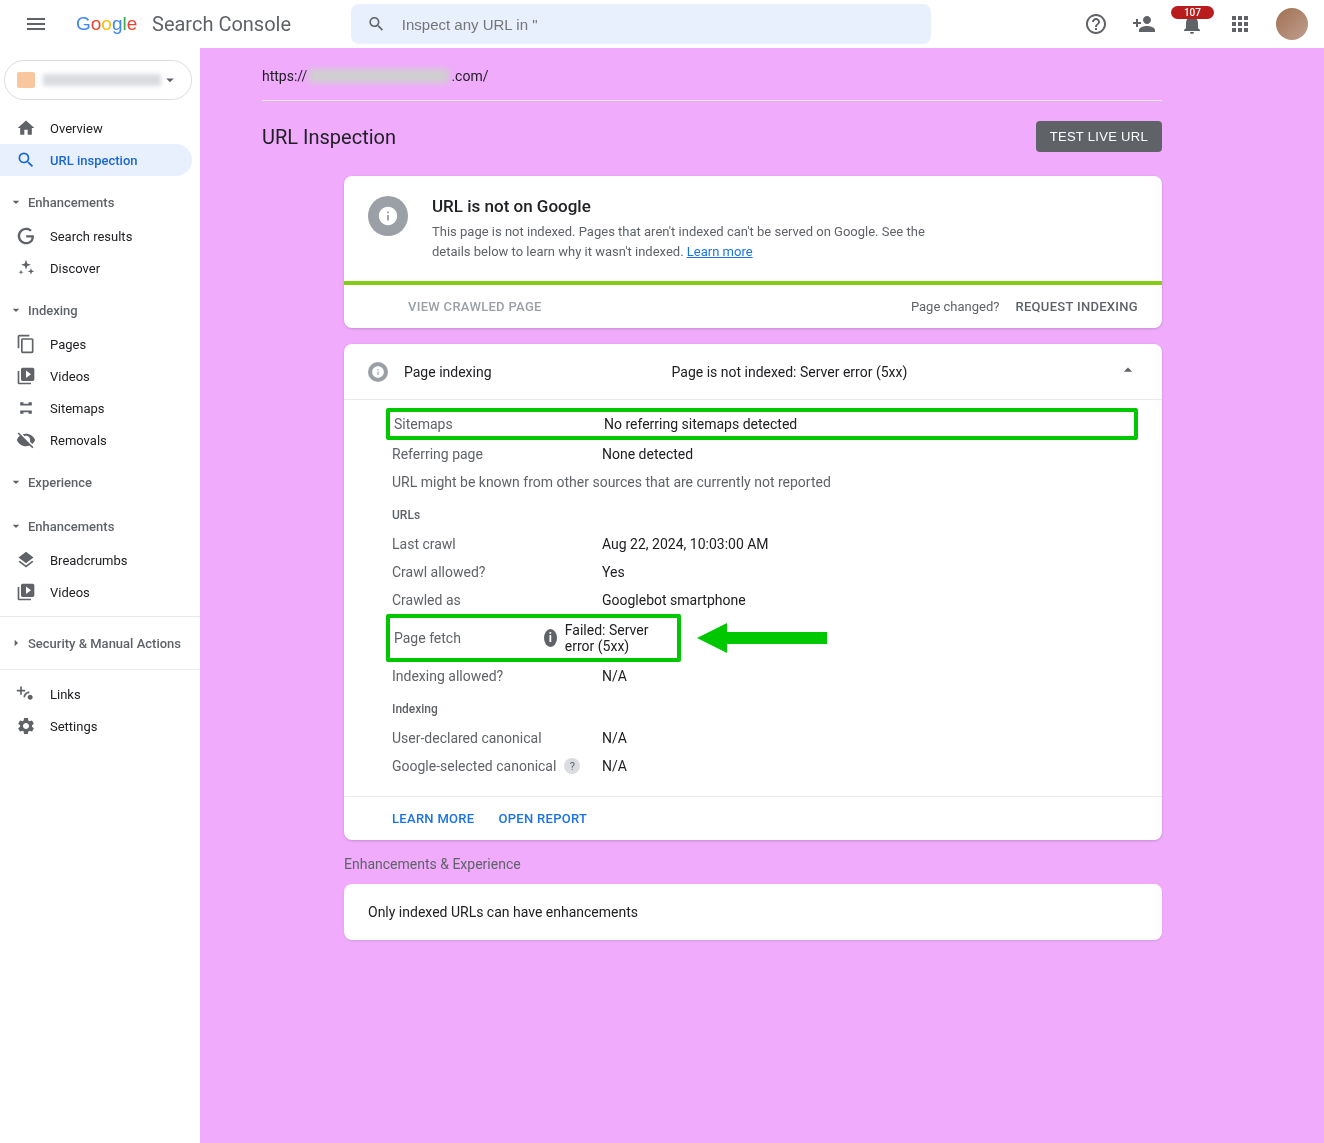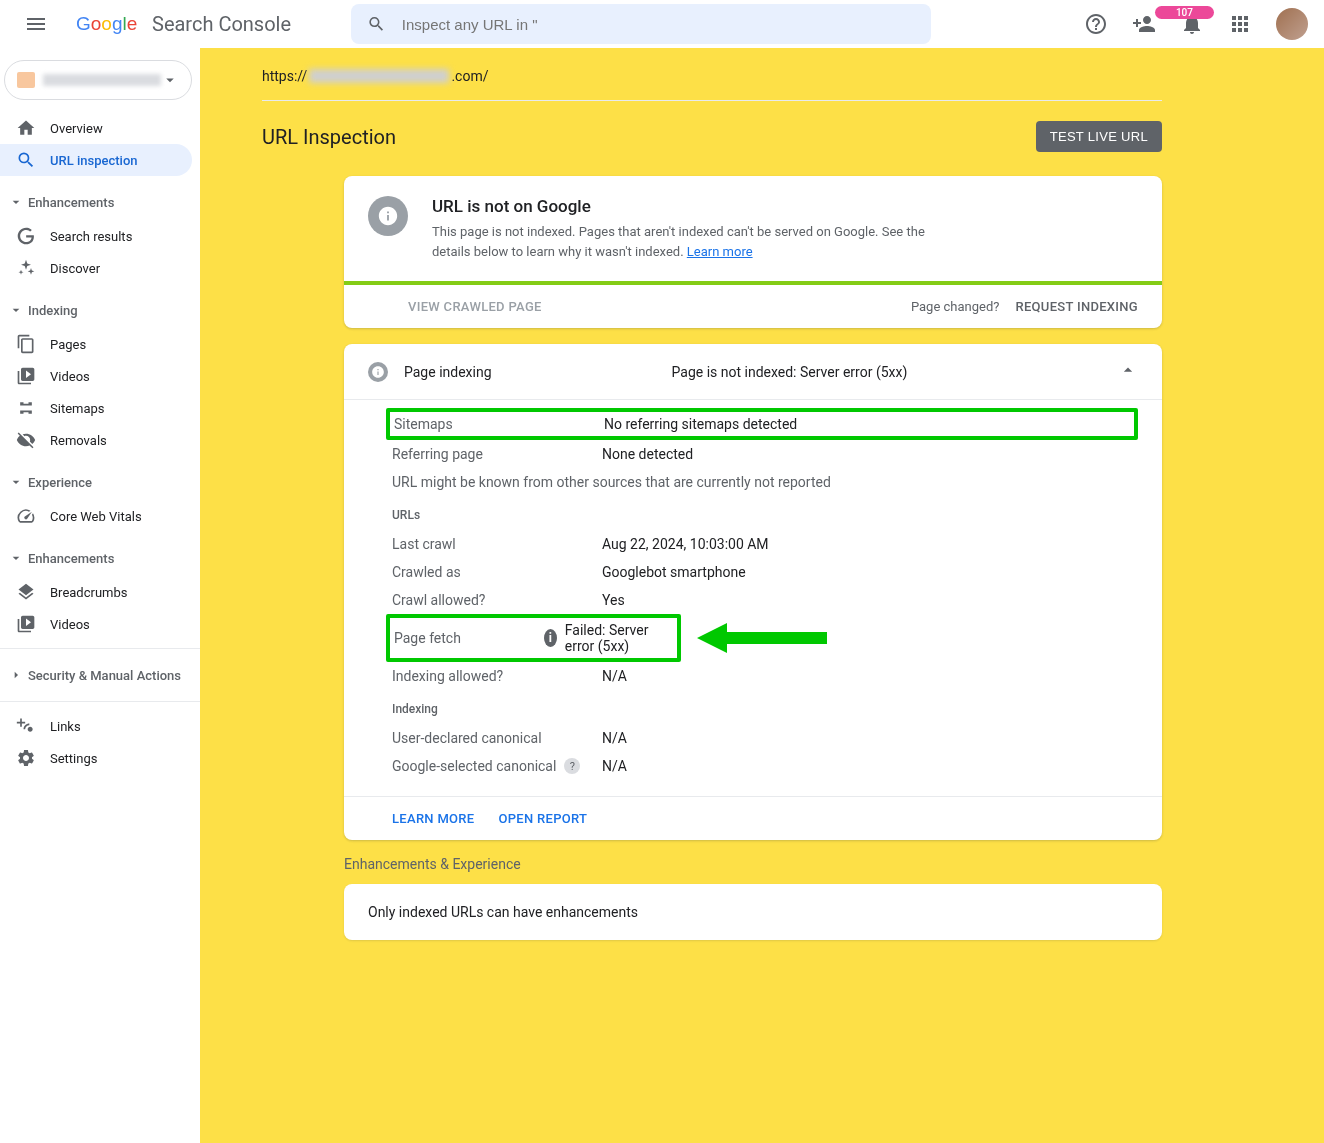--- a/index.html
+++ b/index.html
@@ -11,42 +11,42 @@
 .menu-btn { width: 40px; height: 40px; display: flex; align-items: center; justify-content: center; border-radius: 50%; cursor: pointer; }
 .menu-btn svg { width: 24px; height: 24px; fill: #5f6368; }
 .logo-wrap { display: flex; align-items: center; margin-left: 20px; margin-right: 60px; }
 .logo-text { font-size: 20px; color: #5f6368; font-weight: 400; margin-left: 2px; }
 .search-bar { flex: 0 0 580px; background: #e8f0fe; border-radius: 8px; height: 40px; display: flex; align-items: center; padding: 0 16px; }
 .search-bar svg { width: 20px; height: 20px; fill: #5f6368; margin-right: 16px; }
 .search-bar input { border: none; background: transparent; outline: none; font-size: 15px; color: #5f6368; width: 100%; }
 .header-right { margin-left: auto; display: flex; align-items: center; gap: 8px; }
 .hdr-icon { width: 40px; height: 40px; display: flex; align-items: center; justify-content: center; border-radius: 50%; cursor: pointer; position: relative; }
 .hdr-icon svg { width: 24px; height: 24px; fill: #5f6368; }
-.badge { position: absolute; top: 2px; right: -2px; background: #ec4899; color: #fff; font-size: 10px; font-weight: 500; padding: 1px 21px; border-radius: 8px; }
+.badge { position: absolute; top: 2px; right: -2px; background: #b91c1c; color: #fff; font-size: 10px; font-weight: 500; padding: 1px 13px; border-radius: 8px; }
 .avatar { width: 32px; height: 32px; border-radius: 50%; background: linear-gradient(135deg,#a07050,#c0a090); margin-left: 8px; cursor: pointer; }
 
 
 .body { display: flex; flex: 1; overflow: hidden; }
 
 
 .sidebar { width: 200px; padding-top: 8px; overflow-y: auto; }
 .prop-selector { margin: 4px 8px 12px 4px; border: 1px solid #dadce0; border-radius: 20px; height: 40px; display: flex; align-items: center; padding: 0 12px; cursor: pointer; }
 .prop-icon { width: 18px; height: 16px; background: #f8c79e; margin-right: 8px; border-radius: 2px; }
 .prop-text { flex: 1; height: 12px; background: #dadce0; filter: blur(2px); }
 .prop-selector svg { width: 18px; height: 18px; fill: #5f6368; }
 .nav-item { display: flex; align-items: center; height: 32px; padding: 0 16px; cursor: pointer; border-radius: 0 16px 16px 0; margin-right: 8px; color: #202124; font-size: 13px; }
 .nav-item.active { background: #e8f0fe; color: #1967d2; font-weight: 500; }
 .nav-item svg { width: 20px; height: 20px; fill: #5f6368; margin-right: 14px; flex-shrink: 0; }
 .nav-item.active svg { fill: #1967d2; }
 .nav-group { display: flex; align-items: center; height: 36px; padding: 0 8px; cursor: pointer; color: #5f6368; font-size: 13px; font-weight: 500; margin-top: 8px; }
 .nav-group svg { width: 16px; height: 16px; fill: #5f6368; margin-right: 4px; }
 .nav-divider { height: 1px; background: #e8eaed; margin: 8px 0; }
 
 
-.main { flex: 1; overflow-y: auto; background: #fde047; padding: 0 40px 40px 0; }
+.main { flex: 1; overflow-y: auto; background: #f0abfc; padding: 0 40px 40px 0; }
 .main-inner { max-width: 900px; margin-left: 62px; }
 .url-text { font-size: 14px; color: #202124; padding: 20px 0 4px; display:flex; align-items:center;}
 .url-blur { display:inline-block; width:140px; height:14px; background:#cfcfcf; filter:blur(3px); margin:0 2px;}
 .hr { height: 1px; background: #e8eaed; margin: 12px 0 20px; }
 .page-title-row { display: flex; align-items: center; justify-content: space-between; margin-bottom: 24px; }
 .page-title { font-size: 20px; font-weight: 400; color: #202124; }
 .test-btn { background: #5f6368; color: #fff; border: none; padding: 8px 14px; font-size: 13px; font-weight: 500; border-radius: 4px; cursor: pointer; letter-spacing: 0.3px; }
 
 
 .card { background: #fff; border-radius: 8px; box-shadow: 0 1px 2px rgba(60,64,67,0.15), 0 1px 3px rgba(60,64,67,0.1); margin: 0 0 16px 82px; overflow: hidden; }
@@ -212,26 +212,20 @@
           </svg>
         <span>Removals</span>
       </div>
 
       <div class="nav-group">
         <svg viewBox="0 0 24 24">
             <path d="M7 10l5 5 5-5z"></path>
           </svg>
         <span>Experience</span>
       </div>
-      <div class="nav-item">
-        <svg viewBox="0 0 24 24">
-            <path d="M20.38 8.57l-1.23 1.85a8 8 0 01-.22 7.58H5.07A8 8 0 0115.58 6.85l1.85-1.23A10 10 0 003.35 19a2 2 0 001.72 1h13.85a2 2 0 001.74-1 10 10 0 00-.27-10.44zm-9.79 6.84a2 2 0 002.83 0l5.66-8.49-8.49 5.66a2 2 0 000 2.83z"></path>
-          </svg>
-        <span>Core Web Vitals</span>
-      </div>
 
       <div class="nav-group">
         <svg viewBox="0 0 24 24">
             <path d="M7 10l5 5 5-5z"></path>
           </svg>
         <span>Enhancements</span>
       </div>
       <div class="nav-item">
         <svg viewBox="0 0 24 24">
             <path d="M11.99 18.54l-7.37-5.73L3 14.07l9 7 9-7-1.63-1.27-7.38 5.74zM12 16l7.36-5.73L21 9l-9-7-9 7 1.63 1.27L12 16z"></path>
@@ -328,26 +322,26 @@
               <span class="kv-val">None detected</span>
             </div>
             <div class="kv-note">URL might be known from other sources that are currently not reported</div>
 
             <div class="section-label">URLs</div>
             <div class="kv-row">
               <span class="kv-key">Last crawl</span>
               <span class="kv-val">Aug 22, 2024, 10:03:00 AM</span>
             </div>
             <div class="kv-row">
+              <span class="kv-key">Crawl allowed?</span>
+              <span class="kv-val">Yes</span>
+            </div>
+            <div class="kv-row">
               <span class="kv-key">Crawled as</span>
               <span class="kv-val">Googlebot smartphone</span>
-            </div>
-            <div class="kv-row">
-              <span class="kv-key">Crawl allowed?</span>
-              <span class="kv-val">Yes</span>
             </div>
             <div class="kv-row highlight-row" style="position:relative; width:295px;align-items:center;">
               <span class="kv-key">
                   <span>Page fetch</span>
                 </span>
               <span class="kv-info-icon">i</span>
               <span class="kv-val">Failed: Server error (5xx)</span>
               <div class="arrow" style="right:-150px;"><svg viewBox="0 0 130 40">
                     <polygon points="0,20 30,5 30,14 130,14 130,26 30,26 30,35" fill="#00c800"></polygon>
                   </svg></div>

